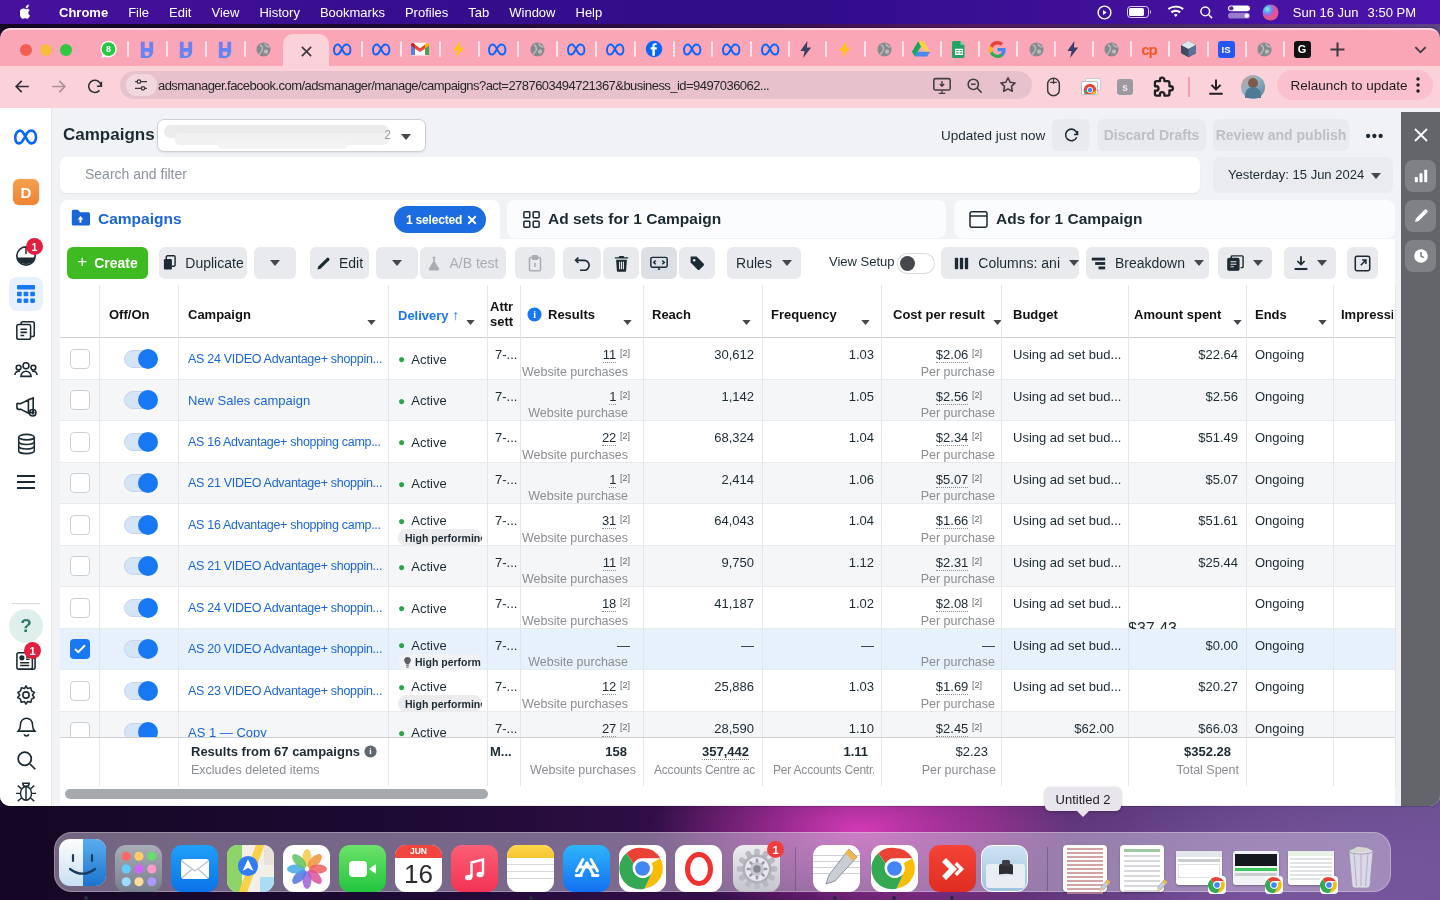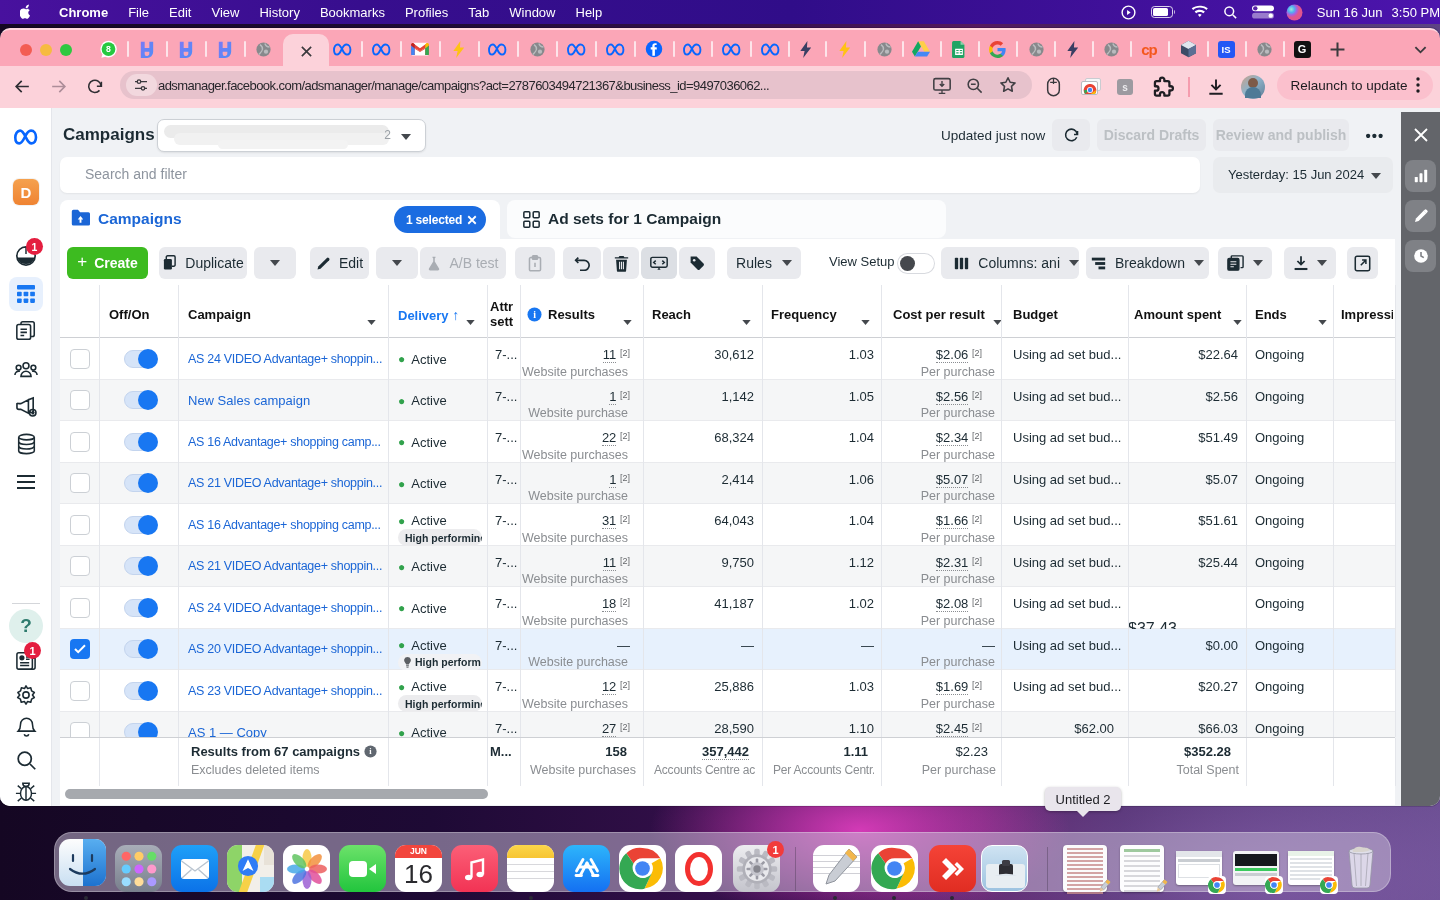--- a/index.html
+++ b/index.html
@@ -77,21 +77,21 @@
           <radialGradient id="siri" cx="30%" cy="30%">
             <stop offset="0%" stop-color="#9fe8d8"></stop>
             <stop offset="40%" stop-color="#52b0f0"></stop>
             <stop offset="70%" stop-color="#a85fe0"></stop>
             <stop offset="100%" stop-color="#e0558e"></stop>
           </radialGradient>
         </defs>
         <circle cx="17" cy="17" r="16" fill="url(#siri)"></circle>
       </svg>
     <span style="margin-left:14px;font-size:13px">Sun 16 Jun</span>
-    <span style="margin-left:9px;margin-right:0;font-size:13px">3:50&nbsp;PM</span>
+    <span style="margin-left:9px;margin-right:24px;font-size:13px">3:50&nbsp;PM</span>
   </div>
 </div>
 <div id="window">
   <div id="tabstrip">
     <div class="tl" style="left:20px;background:#f35d53"></div>
     <div class="tl" style="left:40px;background:#f6bb40"></div>
     <div class="tl" style="left:60px;background:#2fc840"></div>
     <div id="pins">
         <div class="pin" style="left:96px">
           <svg width="19" height="19" viewBox="0 0 24 24">
@@ -448,20 +448,27 @@
           </svg>
         </div>
 <div style="position:absolute;left:455px;top:92px;width:439px;height:38px;background:#fbfcfd;border-radius:8px">
           <svg width="17" height="17" viewBox="0 0 20 20" style="position:absolute;left:16px;top:11px" fill="none" stroke="#1c2b33" stroke-width="1.8">
             <rect x="1" y="1" width="7" height="7" rx="1.2"></rect>
             <rect x="12" y="1" width="7" height="7" rx="1.2"></rect>
             <rect x="1" y="12" width="7" height="7" rx="1.2"></rect>
             <rect x="12" y="12" width="7" height="7" rx="1.2"></rect>
           </svg>
           <span style="position:absolute;left:41px;top:10px;font-size:15.5px;font-weight:bold;color:#1c2b33">Ad sets for 1 Campaign</span>
+        </div>
+<div style="position:absolute;left:902px;top:92px;width:441px;height:38px;background:#fbfcfd;border-radius:8px">
+          <svg width="19" height="17" viewBox="0 0 22 20" style="position:absolute;left:15px;top:11px" fill="none" stroke="#1c2b33" stroke-width="1.8">
+            <rect x="1" y="1" width="20" height="18" rx="2"></rect>
+            <path d="M1 6h20"></path>
+          </svg>
+          <span style="position:absolute;left:42px;top:10px;font-size:15.5px;font-weight:bold;color:#1c2b33">Ads for 1 Campaign</span>
         </div>
 <div style="position:absolute;left:8px;top:131px;width:1335px;height:566px;background:#fff"></div>
 <div style="position:absolute;left:15px;top:139px;width:81px;height:32px;background:#3dbb20;border-radius:6px;color:#fff;font-size:14px;font-weight:bold;display:flex;align-items:center;justify-content:center"><span style="font-size:17px;font-weight:normal;margin-right:7px;margin-top:-2px">+</span>Create</div>
 <div style="position:absolute;left:107px;top:139px;width:88px;height:32px;background:#e9eaee;border-radius:6px;display:flex;align-items:center;justify-content:center;font-size:14px;color:#1c2b33;">
           <svg width="15" height="16" viewBox="0 0 18 20" fill="none" stroke="#1c2b33" stroke-width="1.8">
             <path d="M5 5V2.5A1.5 1.5 0 0 1 6.5 1h8A1.5 1.5 0 0 1 16 2.5v10a1.5 1.5 0 0 1-1.5 1.5H12"></path>
             <rect x="2" y="5" width="10" height="13" rx="1.5" fill="#1c2b33" stroke="none"></rect>
           </svg>
           <span style="margin-left:8px">Duplicate</span>
         </div>

